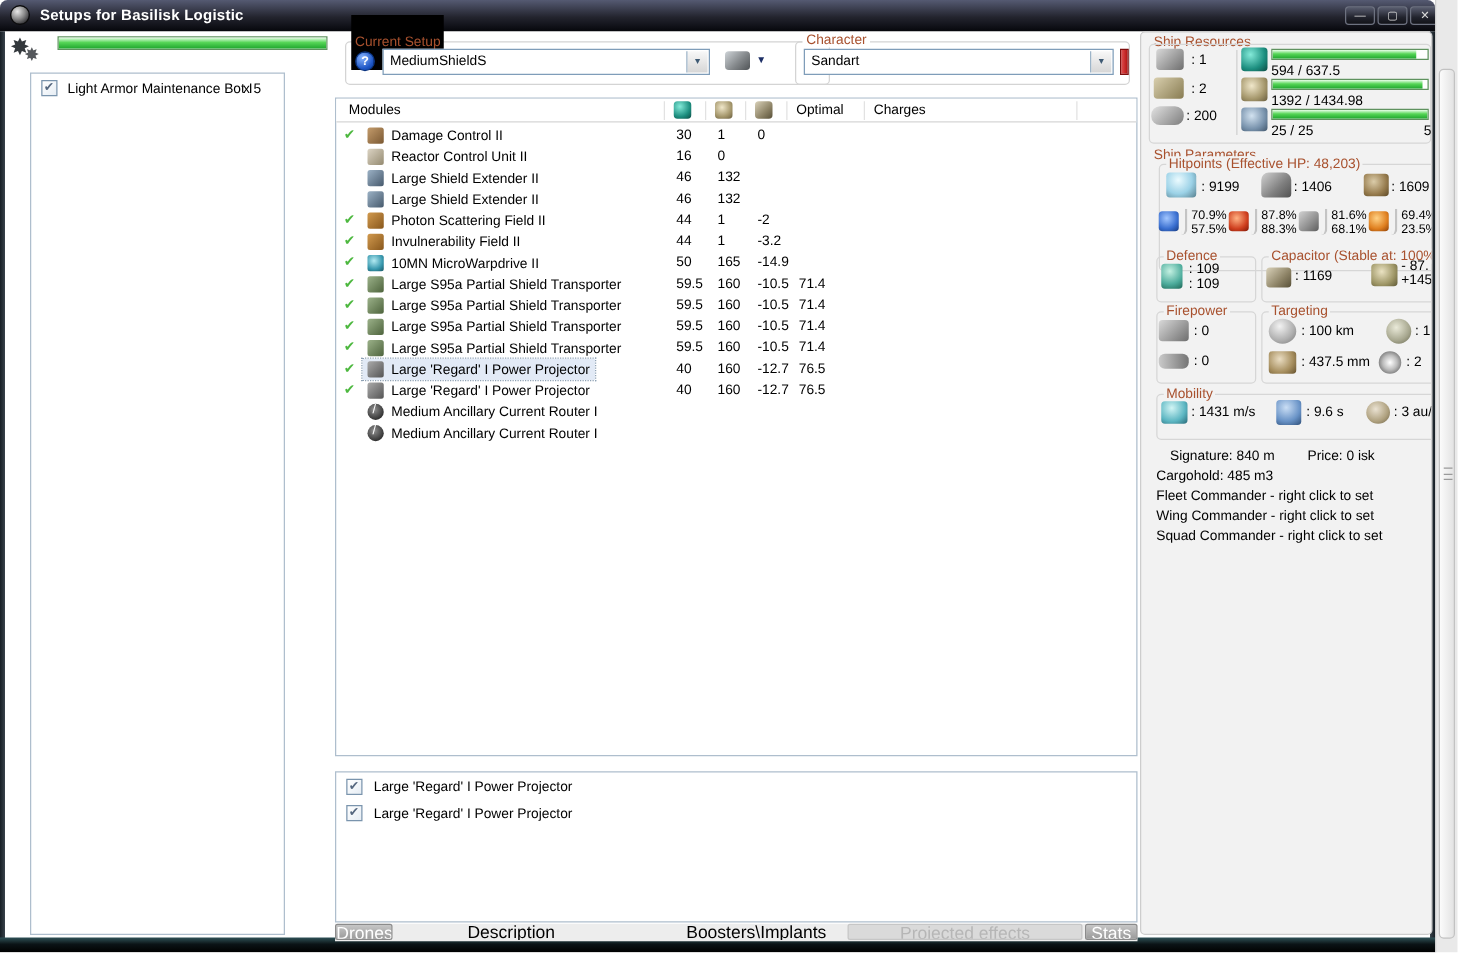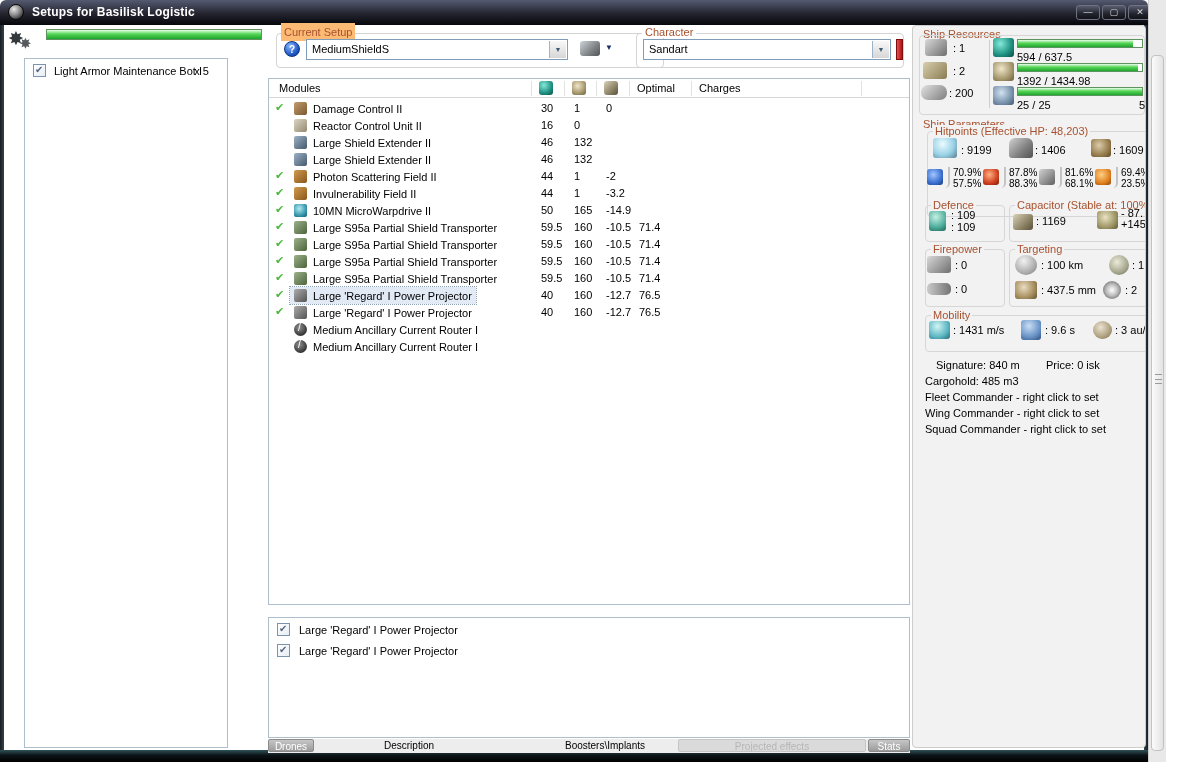--- a/index.html
+++ b/index.html
@@ -49,21 +49,21 @@
   #dronebar{left:46px;top:29px;width:216px;height:11px}
   #dronecap{left:46px;top:58px}
   #dronelist{left:24px;top:58px;width:204px;height:690px}
   .ditem{position:relative;height:18px;margin-top:4px}
   .ditem .cb{position:absolute;left:8px;top:1px}
   .ditem .dn{position:absolute;left:29px;top:2px;font-size:11px}
   .ditem .dq{position:absolute;right:18px;top:2px;font-size:11px}
 
   
   #grp-setup{left:276px;top:33px;width:388px;height:35px}
-  #lbl-setup{left:281px;top:23px;background:#fdba74;padding:3px 3px}
+  #lbl-setup{left:281px;top:12px;background:#000000;padding:16px 3px}
   .help{position:absolute;left:284px;top:41px;width:16px;height:16px;border-radius:50%;
     background:radial-gradient(circle at 35% 30%,#8ab6ff,#1d55c4 65%,#0c3a90);border:1px solid #0a3380;
     color:#fff;font-size:10px;font-weight:bold;text-align:center;line-height:16px}
   #combo-setup{left:306px;top:39px;width:262px}
   .splitbtn{position:absolute;left:580px;top:40px;width:38px;height:19px}
   .splitbtn .shipicn{position:absolute;left:0;top:1px;width:20px;height:15px;border-radius:3px;
     background:linear-gradient(135deg,#cfd4d8,#85898c 55%,#4f5356)}
   .splitbtn .arr{position:absolute;left:25px;top:3px;font-size:8px;color:#1d2f66}
   #grp-char{left:636px;top:33px;width:268px;height:35px}
   #lbl-char{left:642px;top:26px;background:#fff;padding:0 3px}
@@ -97,21 +97,21 @@
   .m-power-projector{background:linear-gradient(135deg,#ababab,#545454)}
   .m-rig-router{background:radial-gradient(circle at 40% 35%,#909090,#2e2e2e 75%);border-radius:50%;position:relative}
   .m-rig-router::after{content:"/";position:absolute;left:4px;top:-1px;color:#fff;font-size:10px}
 
   
   #chpanel{left:268px;top:617px;width:642px;height:121px}
   .citem{position:relative;height:17px;margin-top:4px}
   .citem .cb{position:absolute;left:8px;top:1px}
   .citem .cn{position:absolute;left:30px;top:2px;font-size:11px}
   #tabstrip{position:absolute;left:268px;top:739px;width:642px;height:14px;background:#ededed}
-  .tab{position:absolute;top:0;height:13px;font-size:10px;text-align:center;line-height:13px;white-space:nowrap;overflow:hidden}
+  .tab{position:absolute;top:0;height:13px;font-size:14px;text-align:center;line-height:13px;white-space:nowrap;overflow:hidden}
   .t-button{background:linear-gradient(#c6c6c6,#9b9b9b);border:1px solid #8b8b8b;border-radius:2px;color:#fff}
   .t-label{color:#000}
   .t-button-disabled{background:#dadada;border:1px solid #c6c6c6;border-radius:2px;color:#b6b6b6}
   .tb-0{left:0;width:46px}.tb-1{left:272px;width:130px;margin-left:-196px}
   .tb-2{left:262px;width:150px}.tb-3{left:410px;width:188px}.tb-4{left:600px;width:42px}
 
   
   #rpanel{position:absolute;left:912px;top:25px;width:234px;height:723px;background:#f2f2f2;
     border:1px solid #cdcdcd;border-radius:4px;overflow:hidden;font-size:11px}
   #rpanel .lbl{background:#f2f2f2;padding:0 2px}

